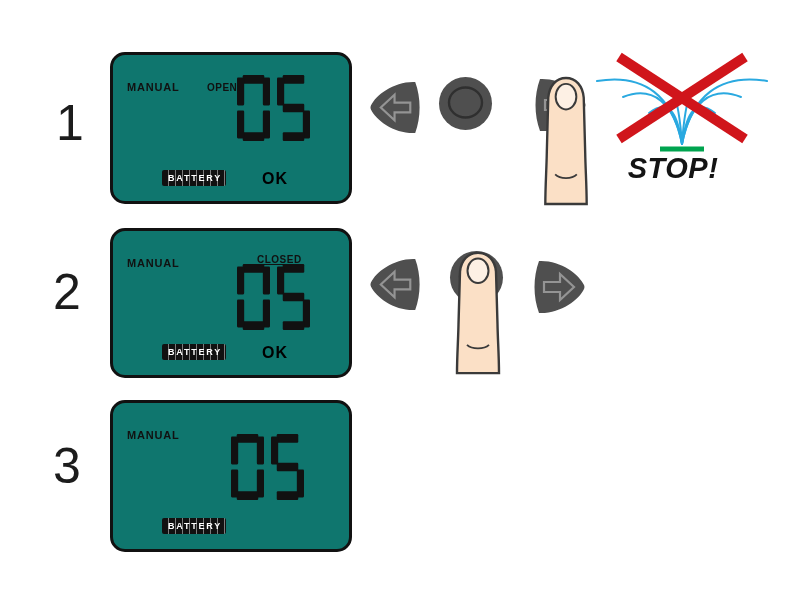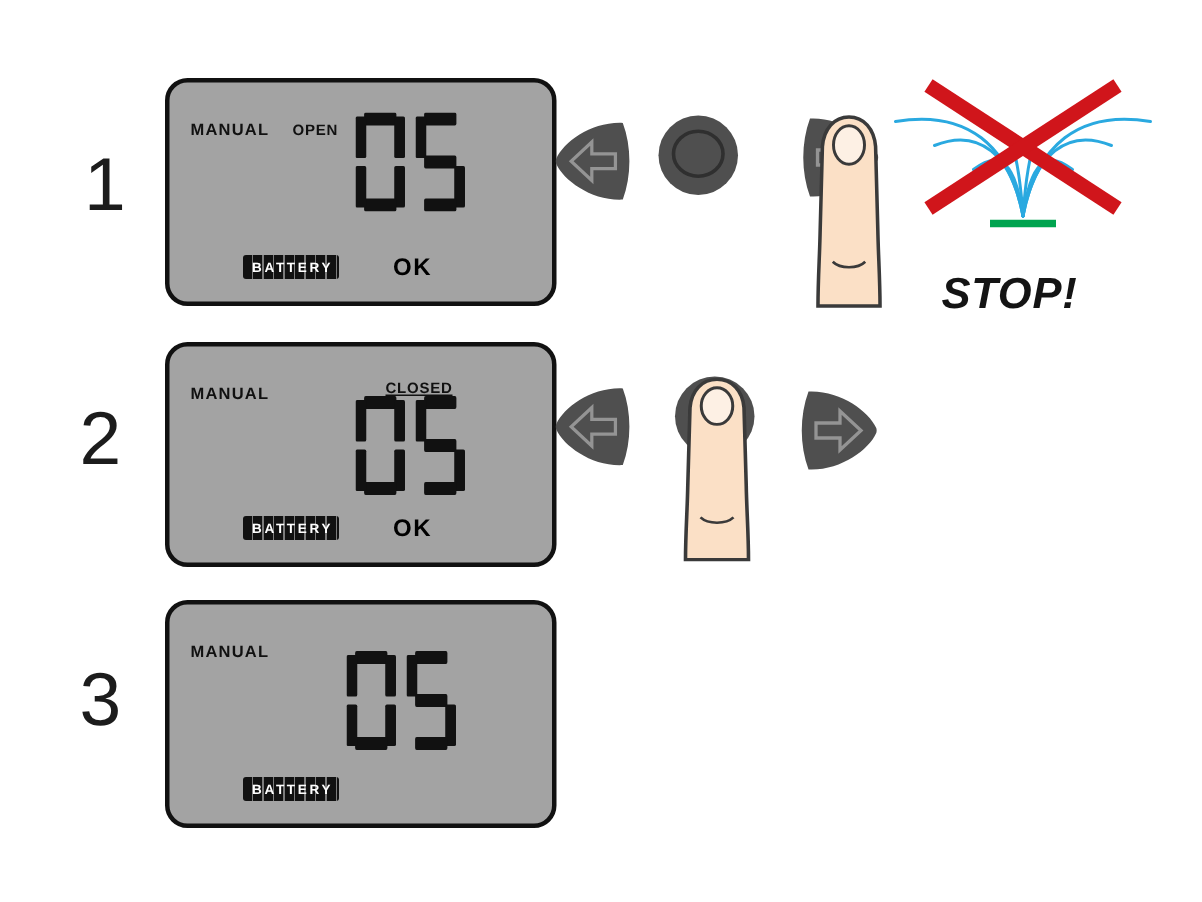--- a/index.html
+++ b/index.html
@@ -5,26 +5,26 @@
   html,body { margin:0; padding:0; background:#ffffff; }
   .canvas {
     position:relative; width:801px; height:601px; background:#ffffff;
     font-family:"Liberation Sans", sans-serif; overflow:hidden;
   }
   .step { position:absolute; left:0; top:0; width:100%; height:100%; }
 
   .step-num { position:absolute; font-size:50px; line-height:1; color:#1c1c1c; }
 
   .lcd {
-    position:absolute; width:261px; height:152px; box-sizing:border-box;
-    border:3px solid #111; border-radius:15px; background:#a3a3a3;
+    position:absolute; width:242px; height:152px; box-sizing:border-box;
+    border:3px solid #111; border-radius:15px; background:#0f766e;
   }
   .lcd-mode  { position:absolute; left:14px; top:26px; font-size:11px; font-weight:bold; letter-spacing:0.8px; color:#111; }
   .lcd-state { position:absolute; font-size:10px; font-weight:bold; letter-spacing:0.5px; color:#111; }
-  .step1 .lcd-state { left:82px;  top:27px; }
+  .step1 .lcd-state { left:94px;  top:27px; }
   .step2 .lcd-state { left:144px; top:23px;text-decoration:underline; }
 
   .lcd-digits { position:absolute; display:flex; gap:7px; }
   .step1 .lcd-digits { left:124px; top:20px; }
   .step2 .lcd-digits { left:124px; top:33px; }
   .step3 .lcd-digits { left:118px; top:31px; }
   .seg-digit { width:33px; height:66px; display:block; }
 
   .battery {
     position:absolute; left:13px; bottom:15px;
@@ -34,21 +34,21 @@
       rgba(255,255,255,0) 0px, rgba(255,255,255,0) 6px,
       rgba(255,255,255,0.45) 6px, rgba(255,255,255,0.45) 7px);
     margin-left:36px;
   }
   .ok { position:absolute; left:149px; bottom:13px; font-size:16px; font-weight:bold; letter-spacing:1px; color:#000; }
 
   .abs { position:absolute; }
 
   .stop {
     position:absolute; left:617px; top:152px; width:112px; text-align:center;
-    font-size:29px; font-weight:bold; font-style:italic; letter-spacing:0.5px; color:#141414;margin-top:28px;
+    font-size:29px; font-weight:bold; font-style:italic; letter-spacing:0.5px; color:#141414;
   }
 </style>
 </head>
 <body>
 
 <div class="canvas">
 
   <div class="step step1">
     <div class="step-num" style="left:56px; top:98px;">1</div>
 

